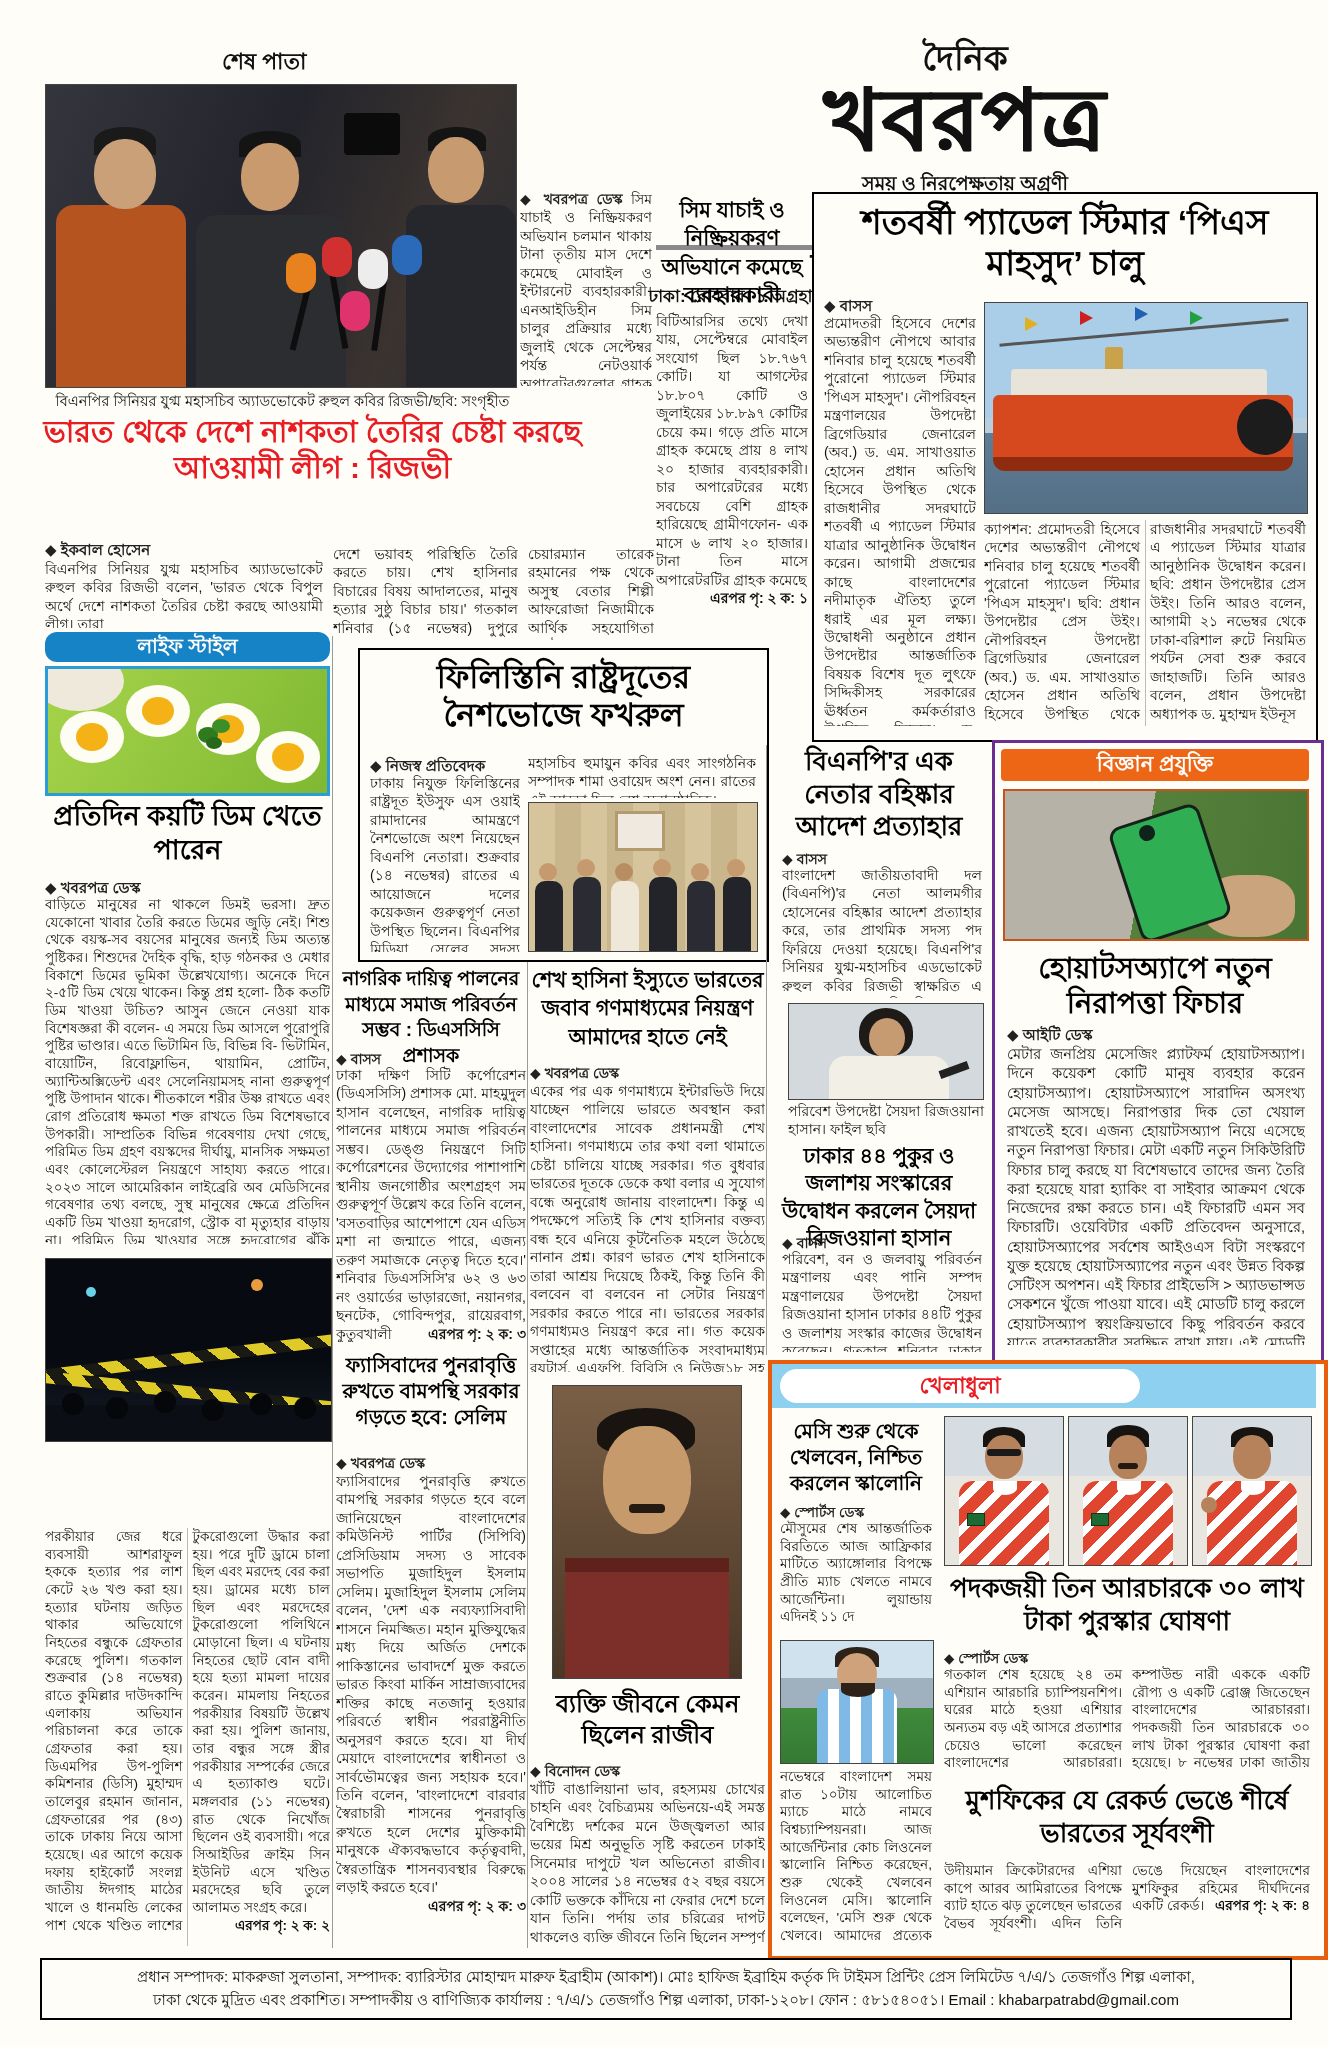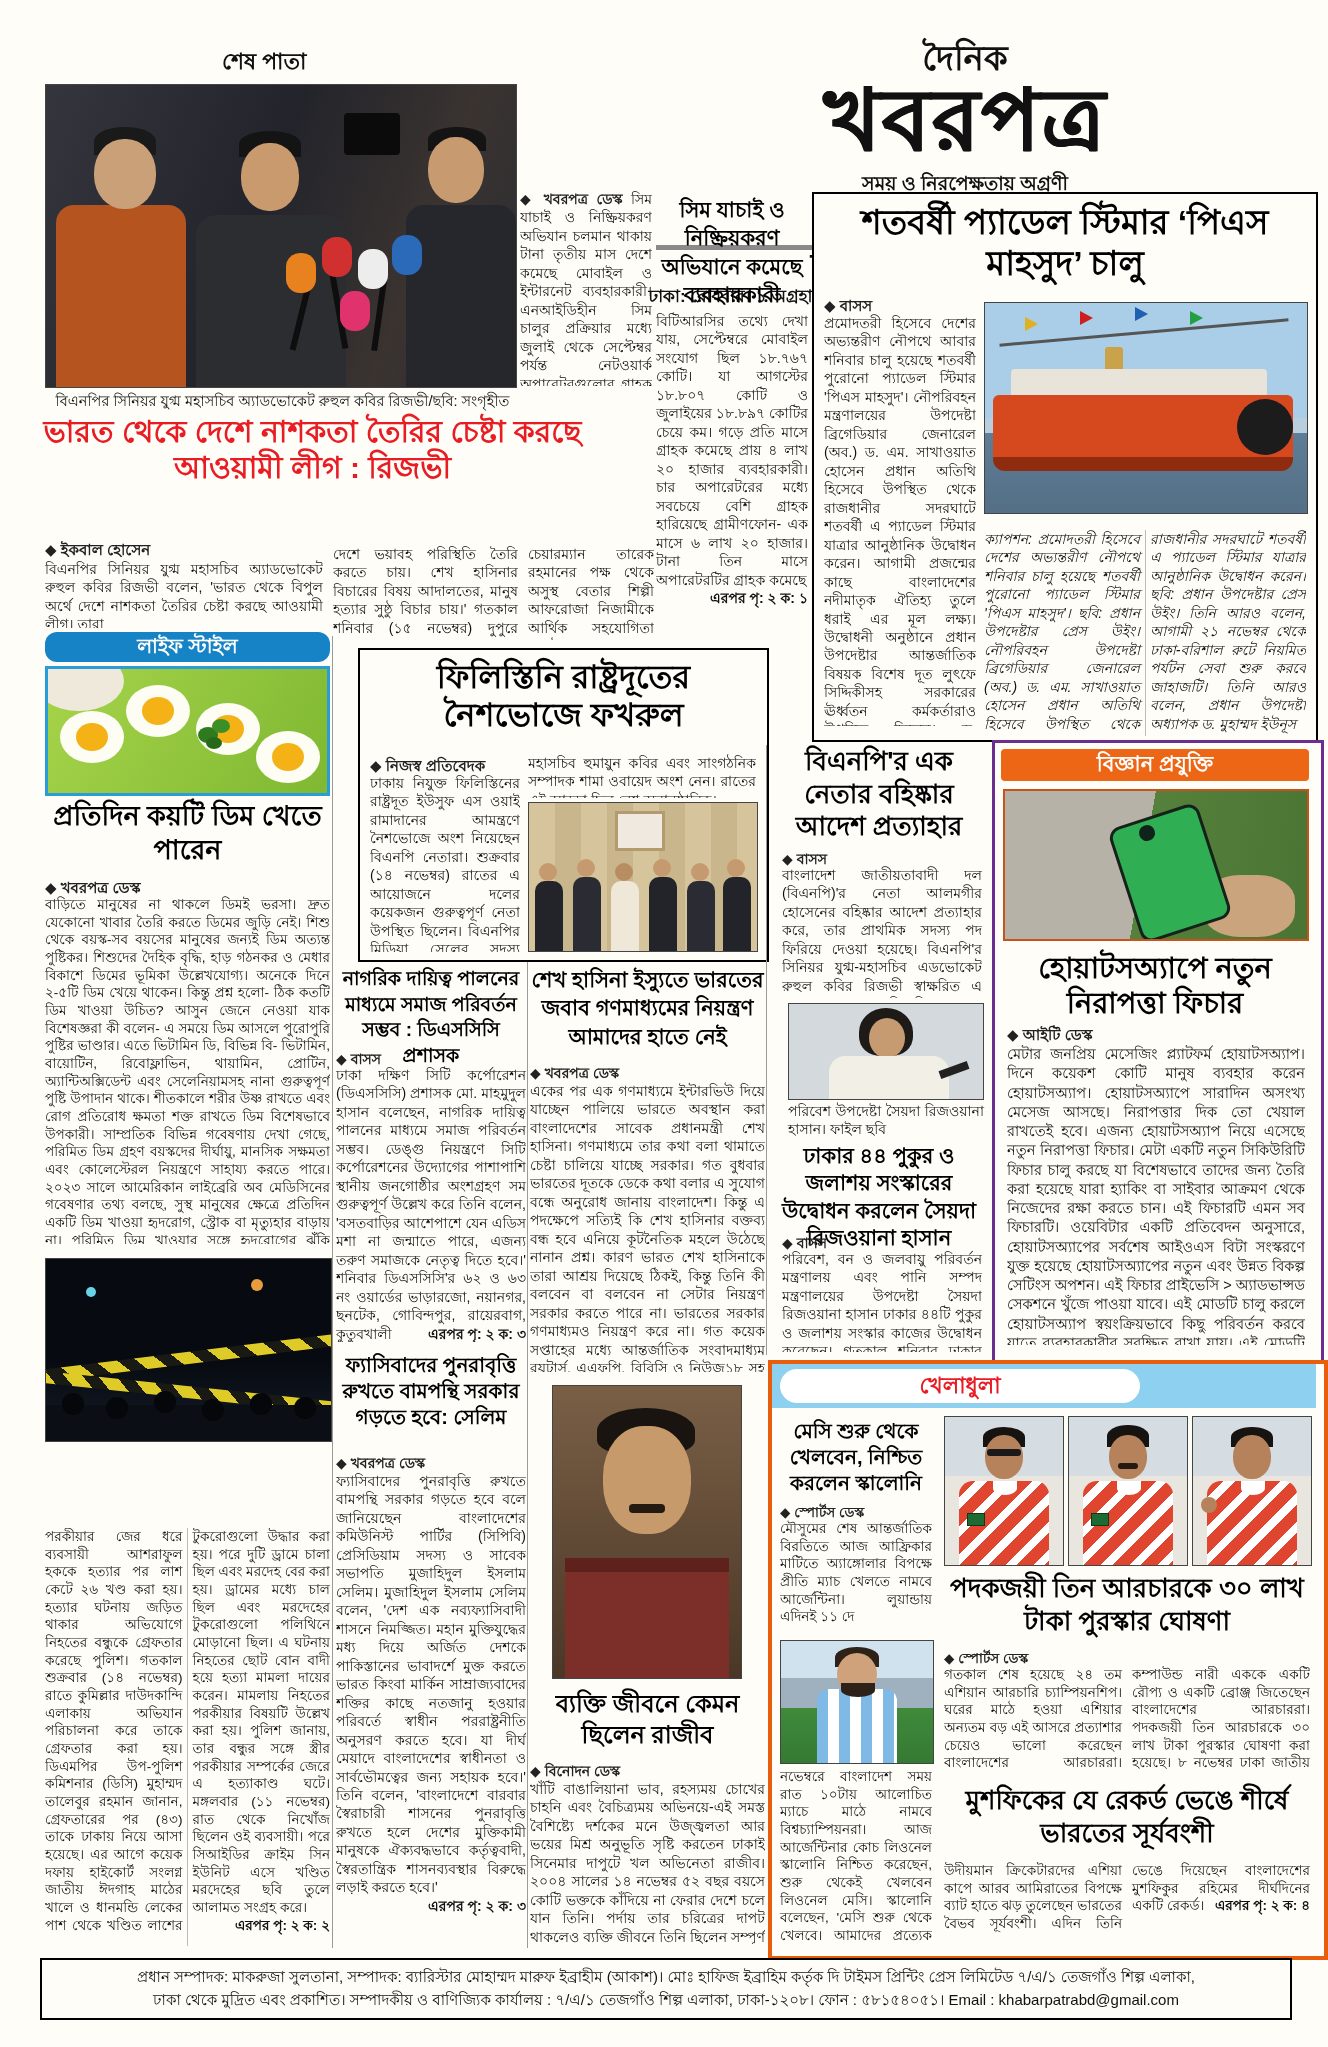--- a/index.html
+++ b/index.html
@@ -87,21 +87,21 @@
       <div style="left:14px;top:28px;width:290px;height:3px;background:#555;transform:rotate(-5deg);"></div>
       <div style="left:40px;top:14px;width:0;height:0;border-top:7px solid transparent;border-bottom:7px solid transparent;border-left:13px solid #e0b020;"></div>
       <div style="left:95px;top:8px;width:0;height:0;border-top:7px solid transparent;border-bottom:7px solid transparent;border-left:13px solid #cc2020;"></div>
       <div style="left:150px;top:4px;width:0;height:0;border-top:7px solid transparent;border-bottom:7px solid transparent;border-left:13px solid #2060b0;"></div>
       <div style="left:205px;top:8px;width:0;height:0;border-top:7px solid transparent;border-bottom:7px solid transparent;border-left:13px solid #20a040;"></div>
       <div style="left:120px;top:44px;width:18px;height:34px;background:#caa24a;border-radius:3px;"></div>
       <div style="left:26px;top:66px;width:256px;height:30px;background:#e8e4da;border-radius:4px;"></div>
       <div style="left:8px;top:92px;width:300px;height:62px;background:#d6491f;border-radius:6px 6px 12px 12px;border-bottom:14px solid #8f2c10;"></div>
       <div style="left:252px;top:96px;width:56px;height:56px;background:#1c1c1c;border-radius:50%;"></div>
     </div>
-    <div class="j body-txt" style="position:absolute;left:170px;top:336px;width:322px;height:206px;overflow:hidden;column-count:2;column-gap:10px;column-rule:1px solid #bbb;font-style:italic;">
+    <div class="j body-txt" style="position:absolute;left:170px;top:326px;width:322px;height:206px;overflow:hidden;column-count:2;column-gap:10px;column-rule:1px solid #bbb;">
       <span>ক্যাপশন: প্রমোদতরী হিসেবে দেশের অভ্যন্তরীণ নৌপথে শনিবার চালু হয়েছে শতবর্ষী পুরোনো প্যাডেল স্টিমার 'পিএস মাহসুদ'। ছবি: প্রধান উপদেষ্টার প্রেস উইং। নৌপরিবহন উপদেষ্টা ব্রিগেডিয়ার জেনারেল (অব.) ড. এম. সাখাওয়াত হোসেন প্রধান অতিথি হিসেবে উপস্থিত থেকে রাজধানীর সদরঘাটে শতবর্ষী এ প্যাডেল স্টিমার যাত্রার আনুষ্ঠানিক উদ্বোধন করেন। ছবি: প্রধান উপদেষ্টার প্রেস উইং। তিনি আরও বলেন, আগামী ২১ নভেম্বর থেকে ঢাকা-বরিশাল রুটে নিয়মিত পর্যটন সেবা শুরু করবে জাহাজটি। তিনি আরও বলেন, প্রধান উপদেষ্টা অধ্যাপক ড. মুহাম্মদ ইউনূস</span> 
     </div>
   </div>
 
   <div class="boxed" style="left:358px;top:648px;width:407px;height:310px;">
     <h1 class="c hl" style="font-size:32px;line-height:1.2;margin:8px 8px 2px 8px;">ফিলিস্তিনি রাষ্ট্রদূতের নৈশভোজে ফখরুল</h1>
     <p class="byline" style="position:absolute;left:10px;top:104px;">◆ নিজস্ব প্রতিবেদক</p>
     <p class="j body-txt" style="position:absolute;left:10px;top:124px;width:150px;height:178px;overflow:hidden;"><span>ঢাকায় নিযুক্ত ফিলিস্তিনের রাষ্ট্রদূত ইউসুফ এস ওয়াই রামাদানের আমন্ত্রণে নৈশভোজে অংশ নিয়েছেন বিএনপি নেতারা। শুক্রবার (১৪ নভেম্বর) রাতের এ আয়োজনে দলের কয়েকজন গুরুত্বপূর্ণ নেতা উপস্থিত ছিলেন। বিএনপির মিডিয়া সেলের সদস্য সায়রুল কবির খান, মহাসচিব মির্জা ফখরুল ইসলাম আলমগীর, দলের চেয়ারপারসনের উপদেষ্টা কূটনৈতিক সদস্য ড. এনামুল হক চৌধুরী, যুগ্ম</span> </p>
     <p class="j body-txt" style="position:absolute;left:168px;top:104px;width:228px;height:44px;overflow:hidden;">মহাসচিব হুমায়ুন কবির এবং সাংগঠনিক সম্পাদক শামা ওবায়েদ অংশ নেন। রাতের এই আড্ডা ছিল বেশ অনানুষ্ঠানিক।</p>
     <div class="photo" style="left:168px;top:152px;width:228px;height:148px;background:repeating-linear-gradient(90deg,#d6c49c 0 26px,#c9b68c 26px 52px);">

